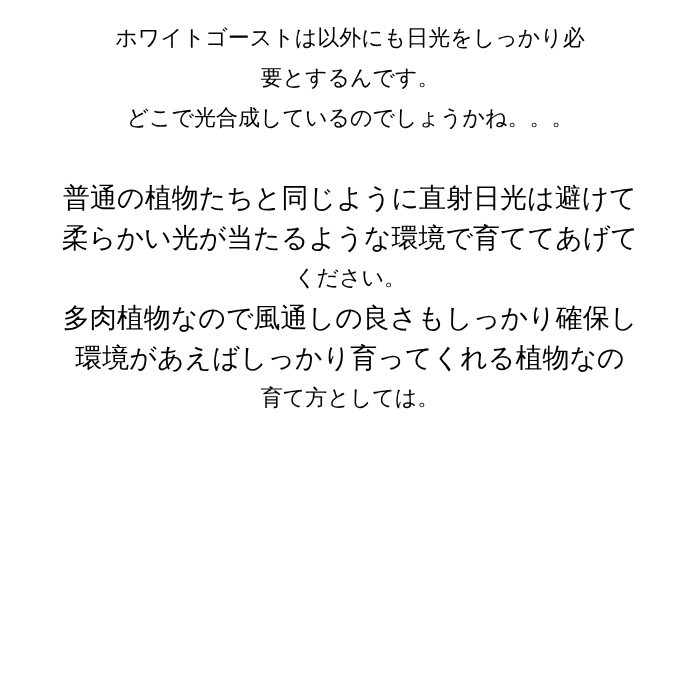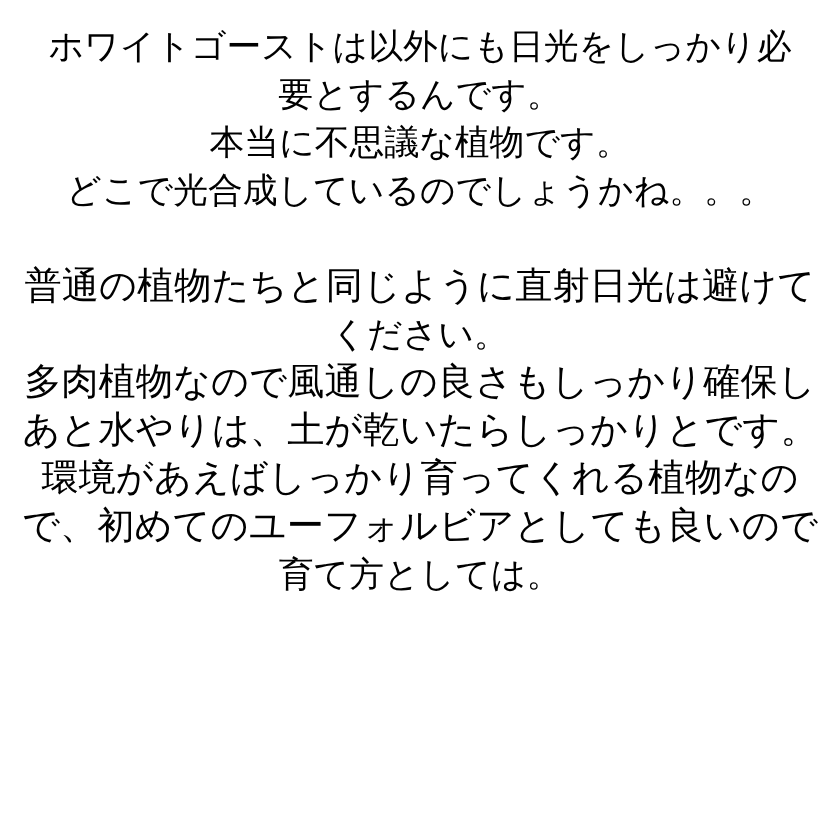--- a/index.html
+++ b/index.html
@@ -26,51 +26,49 @@
   .block {
     display: flex;
     flex-direction: column;
     align-items: center;
   }
   .line {
     display: block;
     width: 100%;
     text-align: center;
     color: #000000;
-    font-size: 29px;
+    font-size: 22px;
     line-height: 40px;
     letter-spacing: 0px;
     white-space: nowrap;
   }
   .line.tight {
-    font-size: 31px;
+    font-size: 27px;
   }
   .spacer {
     display: block;
     width: 100%;
     height: 40px;
   }
 </style>
 </head>
 <body>
 
 <div class="page">
 
   <div class="block">
     <span class="line">ホワイトゴーストは以外にも日光をしっかり必</span>
     <span class="line">要とするんです。</span>
-    <span class="line">本当に不思議な植物です。</span>
     <span class="line">どこで光合成しているのでしょうかね。。。</span>
   </div>
 
   <span class="spacer"></span>
 
   <div class="block">
     <span class="line tight">普通の植物たちと同じように直射日光は避けて</span>
+    <span class="line tight">柔らかい光が当たるような環境で育ててあげて</span>
     <span class="line">ください。</span>
     <span class="line tight">多肉植物なので風通しの良さもしっかり確保し</span>
-    <span class="line tight">あと水やりは、土が乾いたらしっかりとです。</span>
     <span class="line tight">環境があえばしっかり育ってくれる植物なの</span>
-    <span class="line tight">で、初めてのユーフォルビアとしても良いので</span>
     <span class="line">育て方としては。</span>
   </div>
 
 </div>
 
 </body></html>

